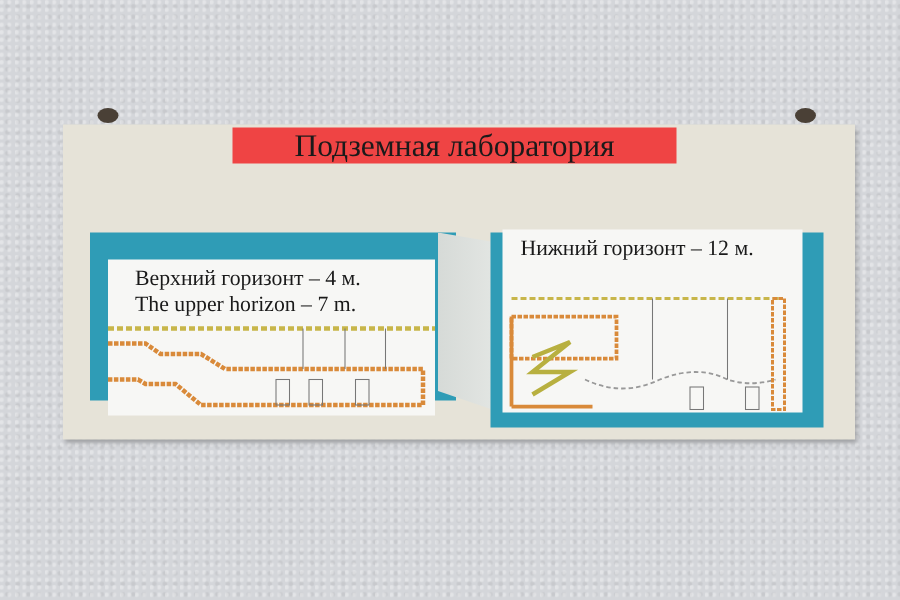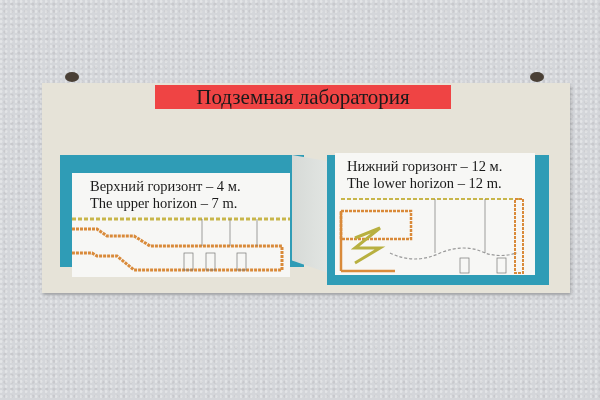--- a/index.html
+++ b/index.html
@@ -55,21 +55,20 @@
       <rect x="134" y="80" width="9" height="17" fill="none" stroke="#777" stroke-width="0.7"></rect>
       <rect x="165" y="80" width="9" height="17" fill="none" stroke="#777" stroke-width="0.7"></rect>
     </svg>
   </div>
 
   <div class="wallfold" style="left:250px;top:72px;width:42px;height:120px;"></div>
 
   <div class="blue" style="left:285px;top:72px;width:222px;height:130px;"></div>
   <div class="panel" style="left:293px;top:70px;width:200px;height:122px;">
     <div class="caption" style="left:12px;top:4px;">Нижний горизонт – 12 м.</div>
-    <div class="caption" style="left:12px;top:21px;">The lower horizon – 12 m.</div>
     <svg width="200" height="122" viewBox="0 0 200 122" style="left:0;top:0;">
       <line x1="6" y1="46" x2="186" y2="46" stroke="#c8b64a" stroke-width="2" stroke-dasharray="4 2"></line>
       <rect x="6" y="58" width="70" height="28" fill="none" stroke="#d98a3a" stroke-width="2.5" stroke-dasharray="3 1"></rect>
       <line x1="6" y1="58" x2="6" y2="118" stroke="#d98a3a" stroke-width="2.5"></line>
       <line x1="6" y1="118" x2="60" y2="118" stroke="#d98a3a" stroke-width="2.5"></line>
       <polyline points="20,85 45,75 20,95 45,95 20,110" fill="none" stroke="#b8b040" stroke-width="3"></polyline>
       <path d="M55,100 Q80,112 105,100 Q130,90 150,100 Q165,105 182,100" fill="none" stroke="#999" stroke-width="1.2" stroke-dasharray="3 2"></path>
       <rect x="180" y="46" width="8" height="74" fill="none" stroke="#d98a3a" stroke-width="2" stroke-dasharray="3 1"></rect>
       <line x1="100" y1="46" x2="100" y2="100" stroke="#777" stroke-width="0.7"></line>
       <line x1="150" y1="46" x2="150" y2="100" stroke="#777" stroke-width="0.7"></line>

